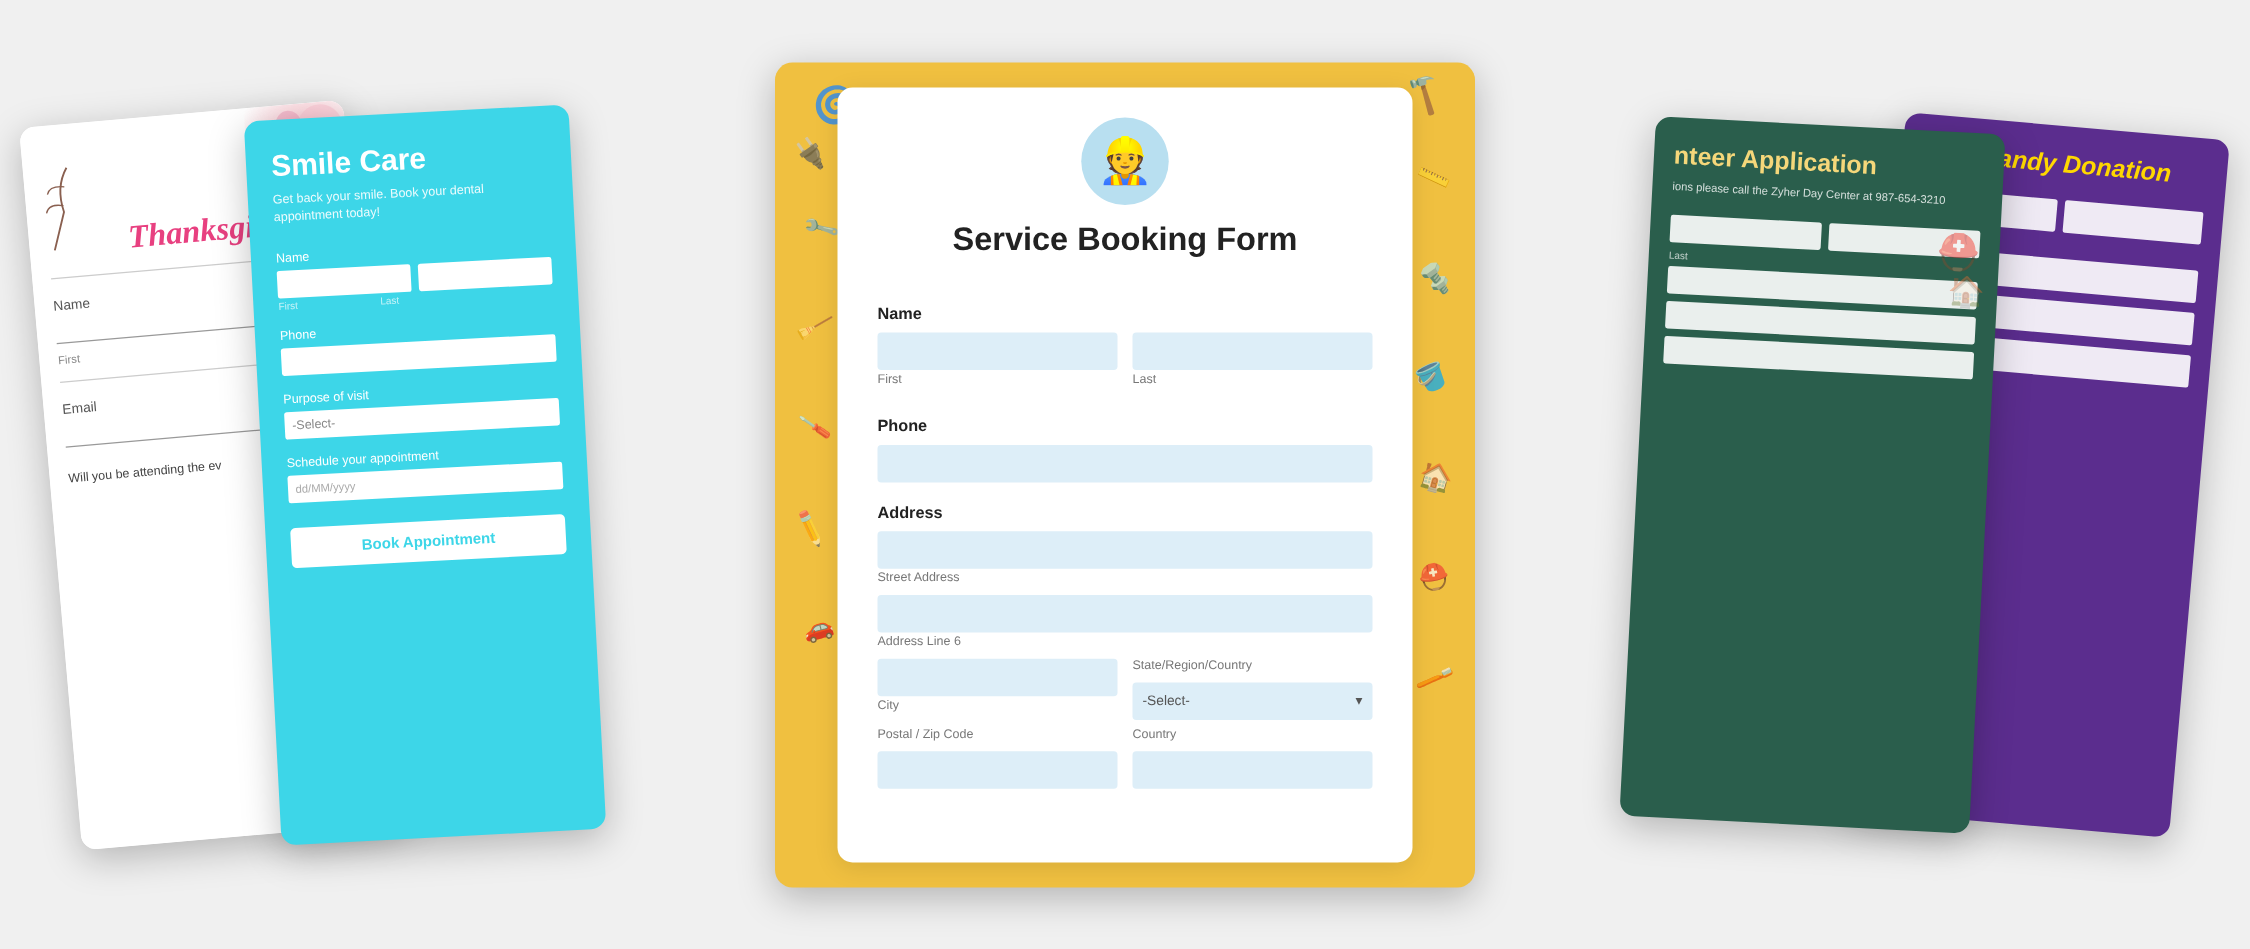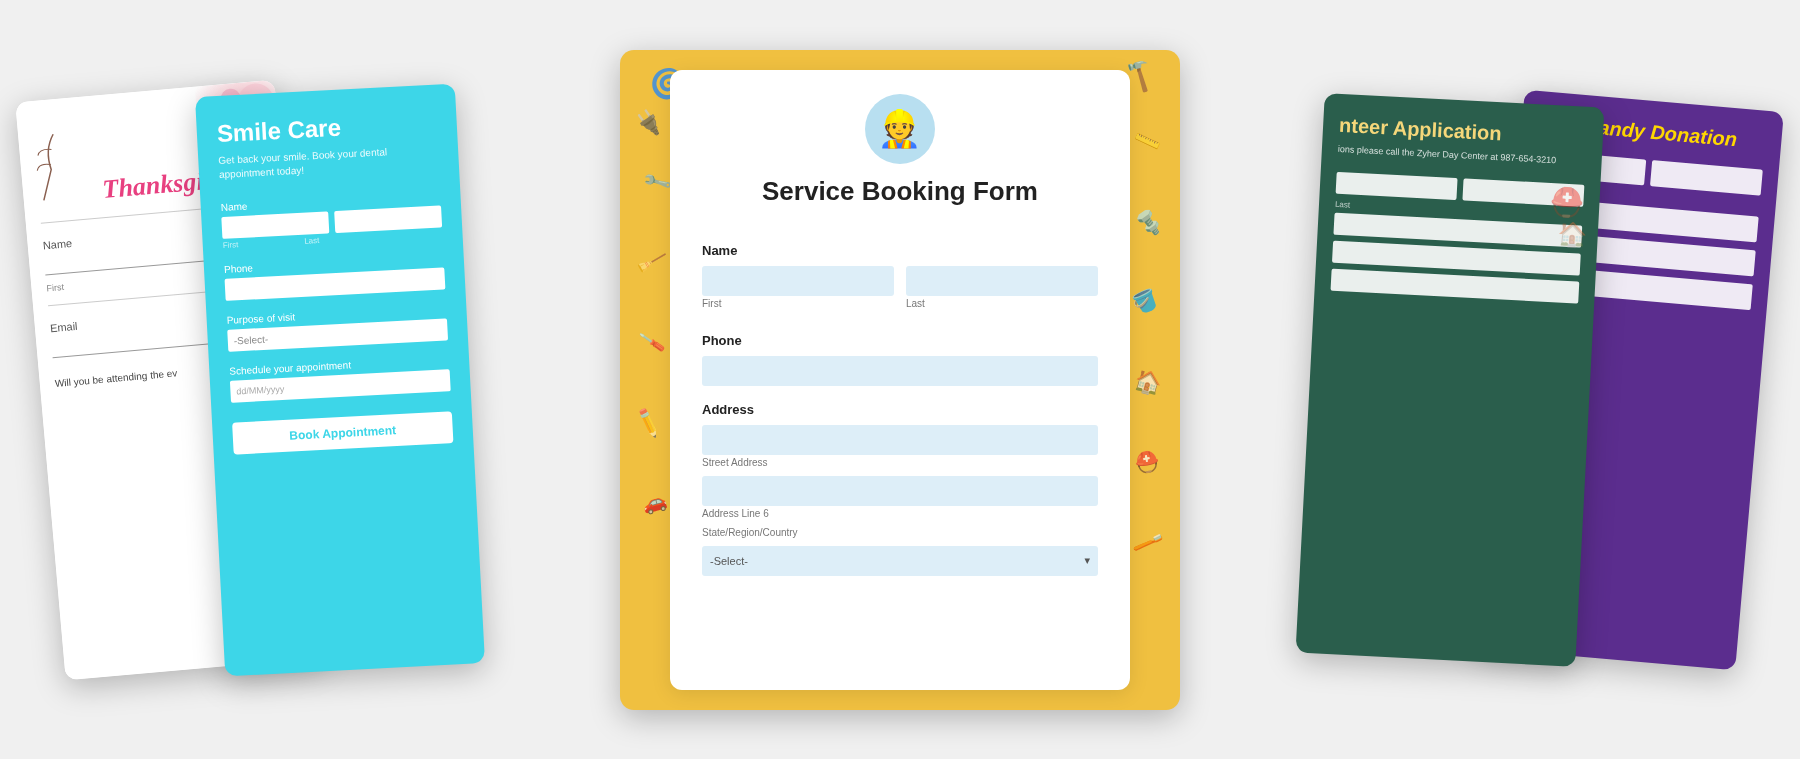--- a/index.html
+++ b/index.html
@@ -496,28 +496,42 @@
 
       <div class="form-section-label">Address</div>
       <div class="form-input-full"></div>
       <div class="form-sublabel">Street Address</div>
 
       <div class="form-input-full"></div>
       <div class="form-sublabel">Address Line 6</div>
 
       <div class="form-row">
         <div class="form-field-group">
+          <div class="form-input"></div>
+          <div class="form-sublabel">City</div>
+        </div>
+        <div class="form-field-group">
           <div class="form-sublabel">State/Region/Country</div>
           <div class="form-select">
             <span>-Select-</span>
             <span>▾</span>
           </div>
         </div>
       </div>
 
+      <div class="form-row">
+        <div class="form-field-group">
+          <div class="form-sublabel">Postal / Zip Code</div>
+          <div class="form-input"></div>
+        </div>
+        <div class="form-field-group">
+          <div class="form-sublabel">Country</div>
+          <div class="form-input"></div>
+        </div>
+      </div>
     </div>
   </div>
 
   <div class="card card-volunteer">
     <div class="volunteer-content" style="position:relative;">
 
       <div style="position:absolute;right:15px;top:80px;font-size:28px;opacity:0.5;">⛑️</div>
       <div style="position:absolute;right:10px;bottom:80px;font-size:24px;opacity:0.4;">🏠</div>
       <div class="volunteer-title">nteer Application</div>
       <div class="volunteer-subtitle">ions please call the Zyher Day Center at 987-654-3210</div>

